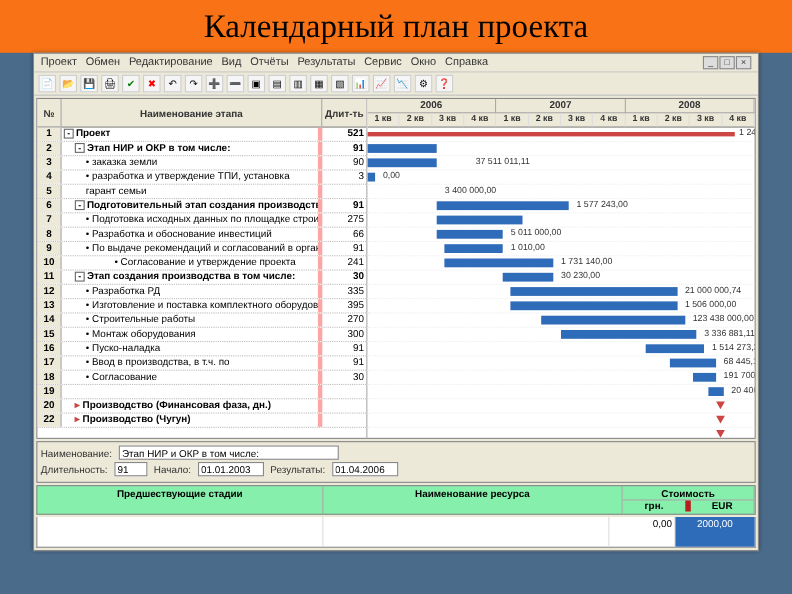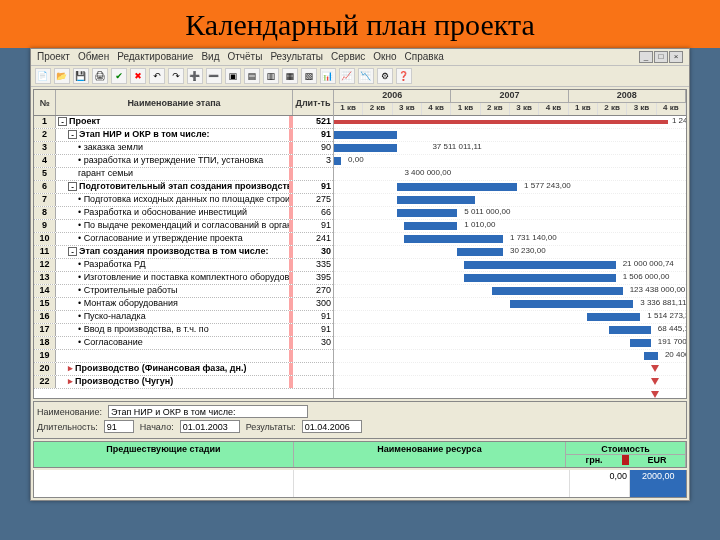--- a/index.html
+++ b/index.html
@@ -240,21 +240,21 @@
             <div class="c-name" style="padding-left: 22px;">• Разработка и обоснование инвестиций</div>
             <div class="c-dur">66</div>
           </div>
           <div class="row">
             <div class="c-num">9</div>
             <div class="c-name" style="padding-left: 22px;">• По выдаче рекомендаций и согласований в органы власти</div>
             <div class="c-dur">91</div>
           </div>
           <div class="row">
             <div class="c-num">10</div>
-            <div class="c-name" style="padding-left: 22px;">• Согласование и утверждение проекта</div>
+            <div class="c-name" style="padding-left: 22px; margin-left: 26px;">• Согласование и утверждение проекта</div>
             <div class="c-dur">241</div>
           </div>
           <div class="row bold">
             <div class="c-num">11</div>
             <div class="c-name" style="padding-left: 12px;"><span class="toggle">-</span>Этап создания производства в том числе:</div>
             <div class="c-dur">30</div>
           </div>
           <div class="row">
             <div class="c-num">12</div>
             <div class="c-name" style="padding-left: 22px;">• Разработка РД</div>
@@ -430,25 +430,25 @@
       <input style="width: 60px;" value="01.04.2006">
     </div>
   </div>
 
   <div class="res-header">
     <div class="rh" style="width:260px">Предшествующие стадии</div>
     <div class="rh" style="flex:1">Наименование ресурса</div>
     <div class="rh" style="width:120px;display:flex;flex-direction:column">
       <div style="border-bottom:1px solid #aaa">Стоимость</div>
       <div style="display:flex">
-        <div style="flex:1;border-right:7px solid #b91c1c">грн.</div>
+        <div style="flex:1;border-right:5px solid #b91c1c">грн.</div>
         <div style="flex:1">EUR</div>
       </div>
     </div>
   </div>
   <div class="res-body">
     <div class="rb" style="width:260px"></div>
     <div class="rb" style="flex:1"></div>
     <div class="rb" style="width:60px;text-align:right;padding:1px 2px">0,00</div>
-    <div style="width:56px;text-align:center;padding:1px 12px;background:#2e6bb8;color:#fff">2000,00</div>
+    <div style="width:72px;text-align:center;padding:1px 12px;background:#2e6bb8;color:#fff">2000,00</div>
   </div>
 
 </div>
 
 </body></html>

